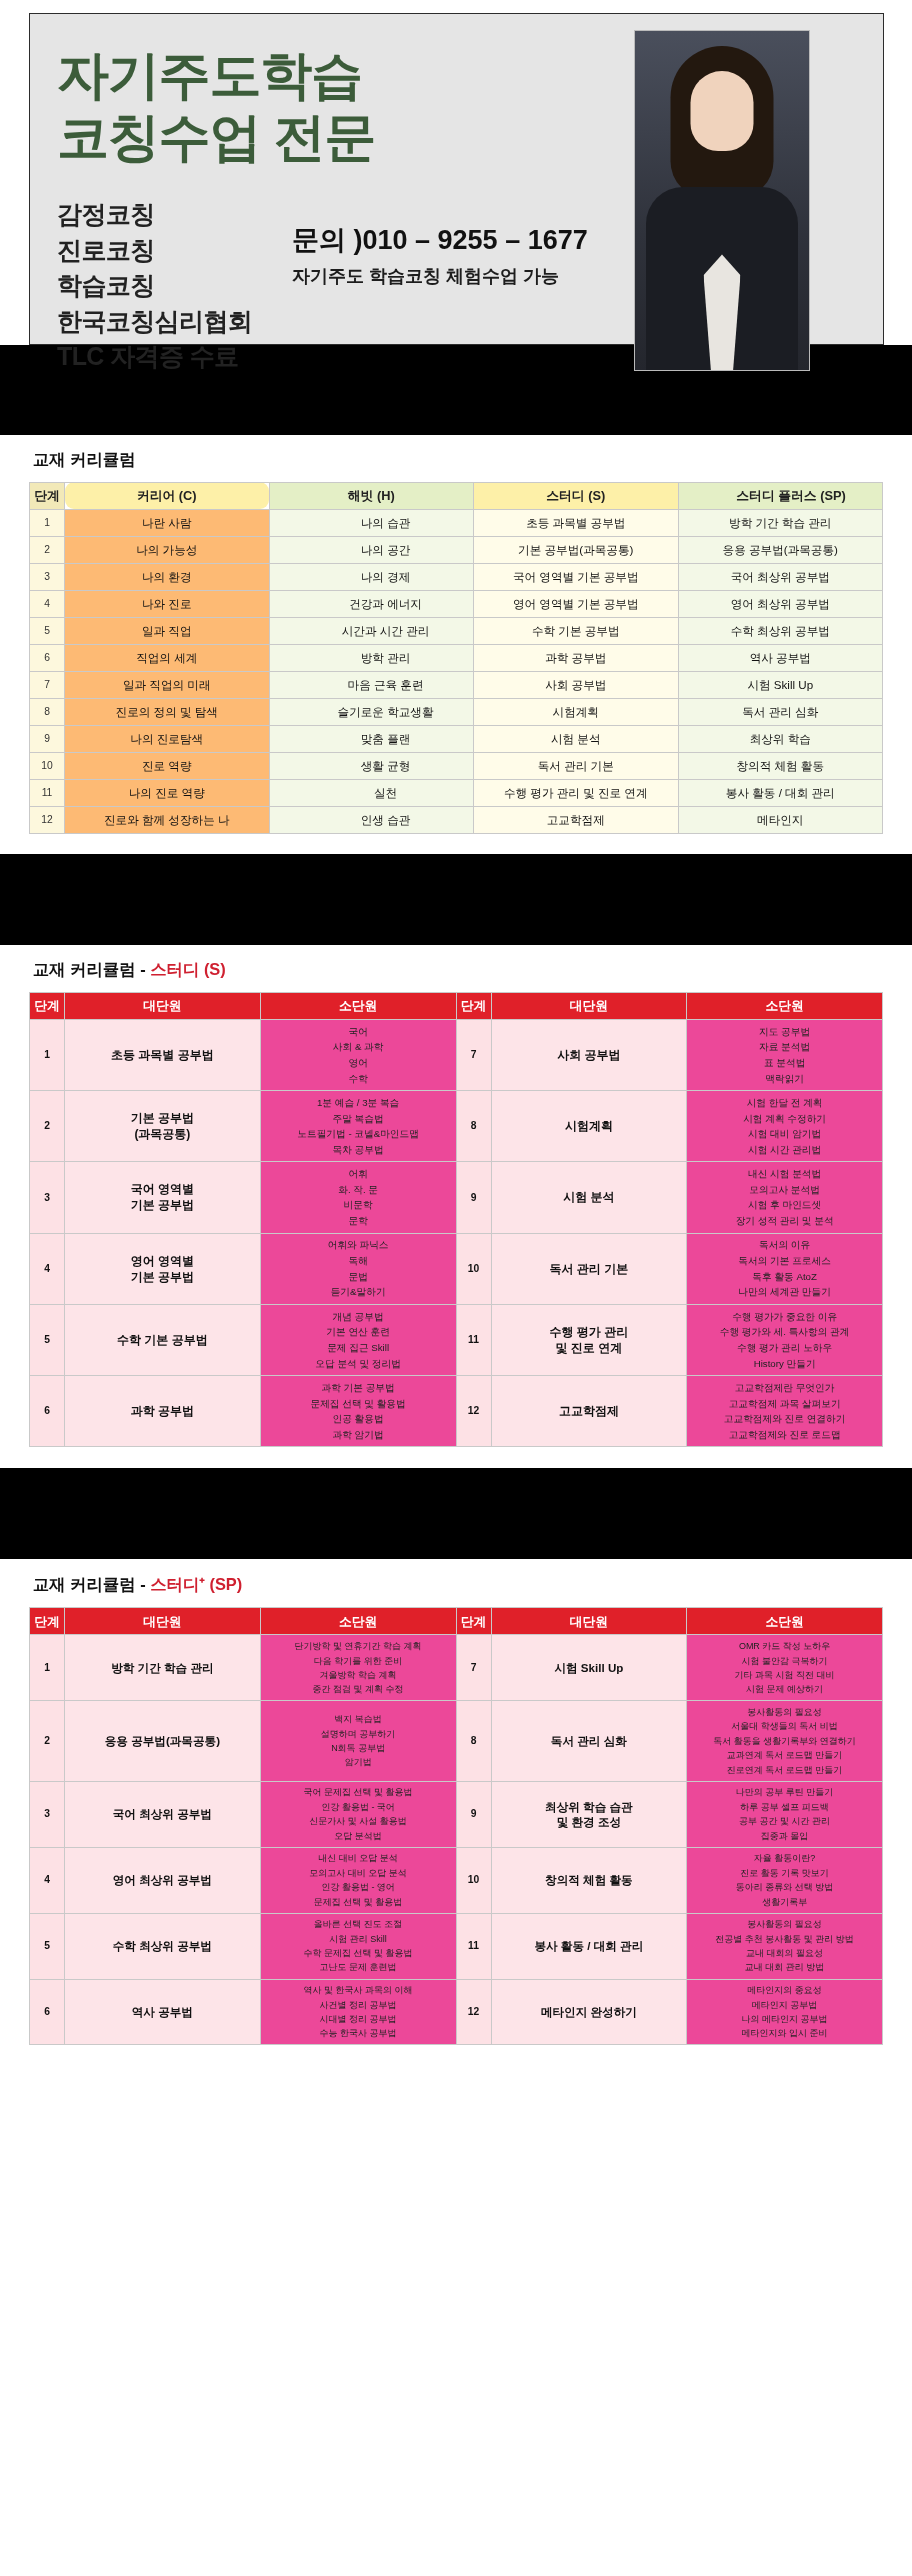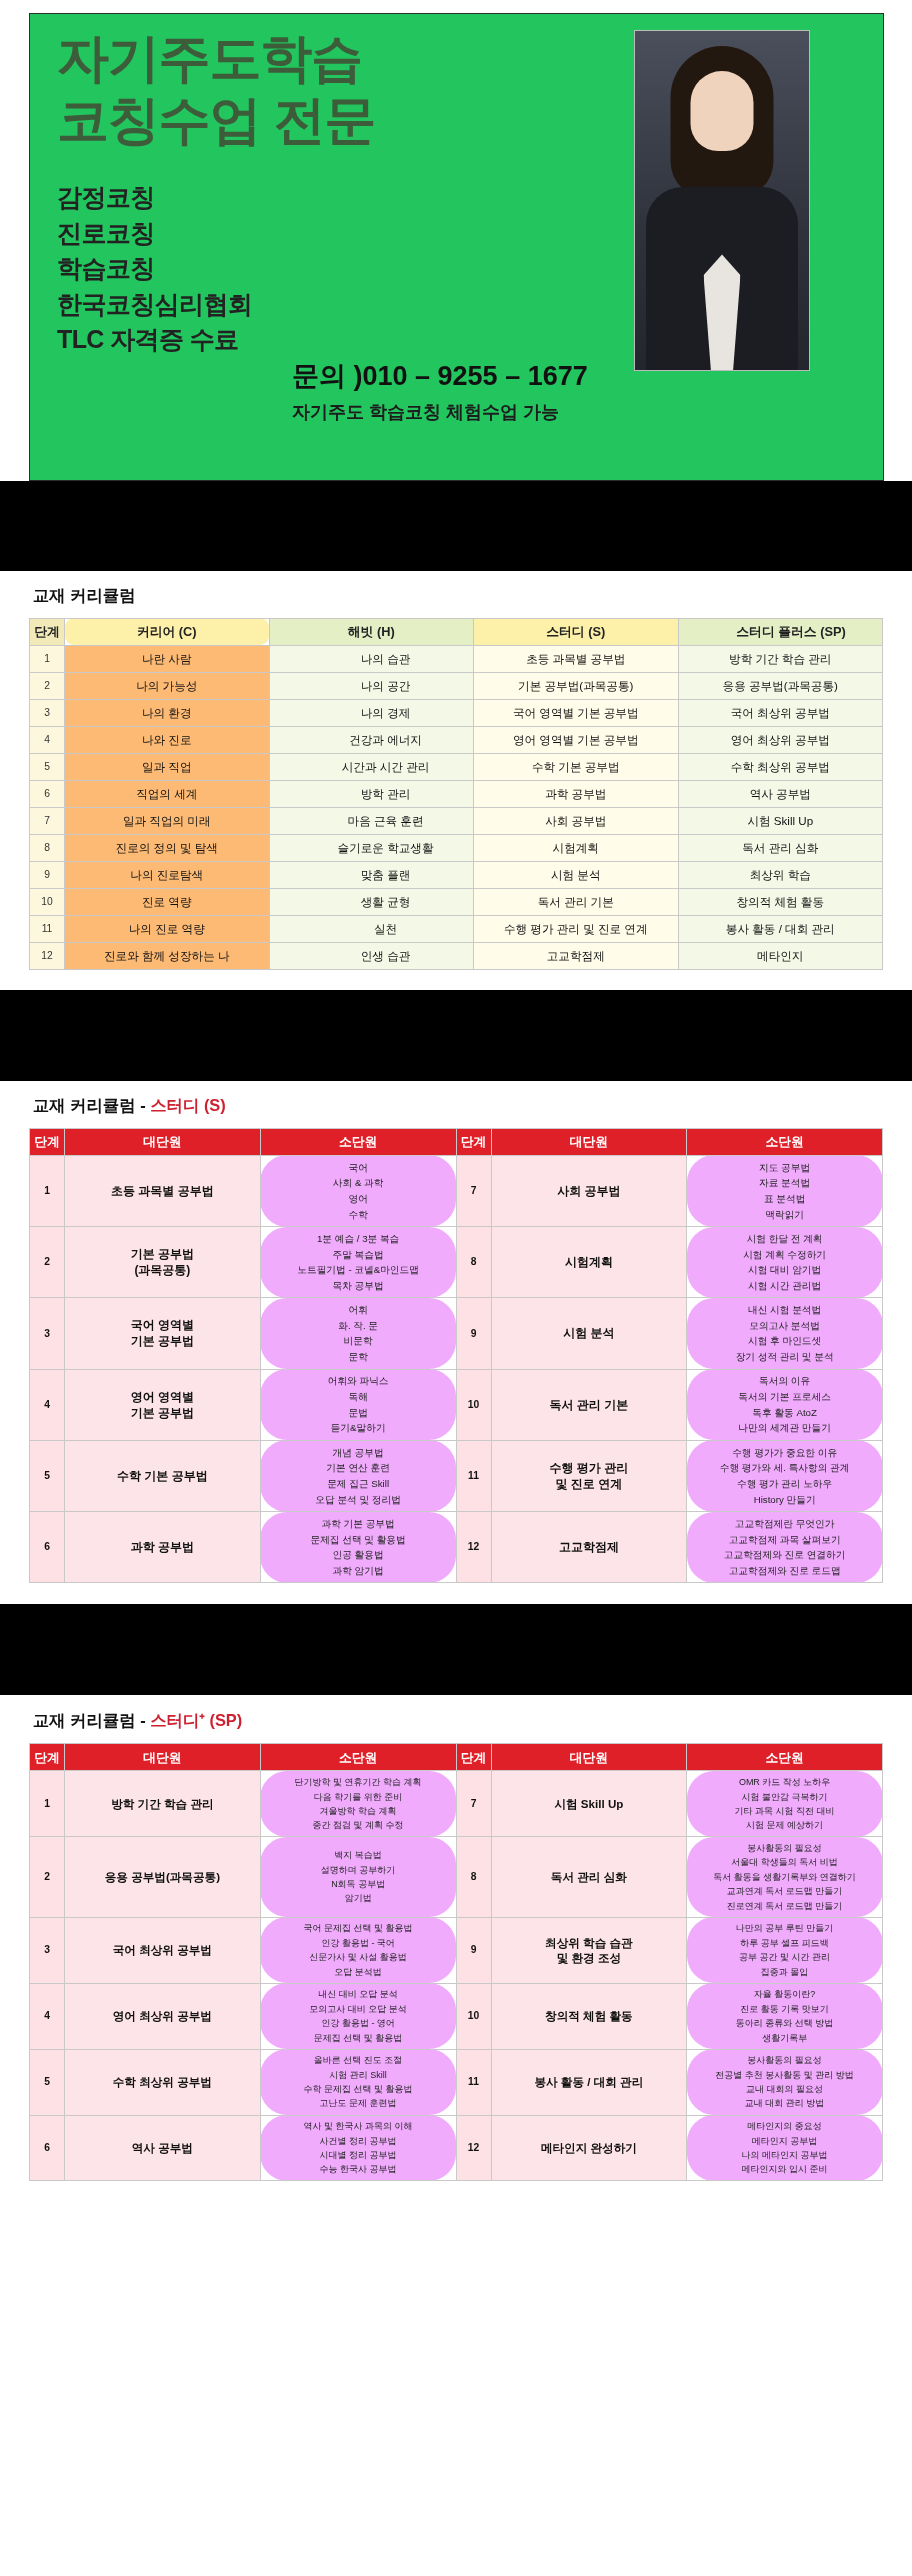--- a/index.html
+++ b/index.html
@@ -9,24 +9,24 @@
     background:#ffffff;
     font-family:"Liberation Sans", sans-serif;
     color:#111;
   }
   .page { width:913px; position:relative; }
 
   
   .hero-wrap { padding:13.4px 29px 0 29px; background:#ffffff; }
   .hero {
     position:relative;
-    background:#22c55e;
+    background:#e5e5e5;
     border:1.8px solid #2c2c2c;
-    height:468px;
-    padding:8px 27px;
+    height:332px;
+    padding:25px 27px;
   }
   .hero-title { margin-top:6px; }
   .hero-title .line {
     font-size:52px;
     font-weight:bold;
     color:#3c5c3a;
     letter-spacing:-1.2px;
     line-height:1.18;
     white-space:nowrap;
   }
@@ -121,21 +121,21 @@
   .t1 td.c3 { background:#fffce9; }
   .t1 td.c4 { background:#f3f8e7; }
   .t1 td { height:27px; }
 
   
   .t2 th { background:#e02029; color:#fff; font-size:12.8px; font-weight:bold; height:27px; }
   .t2 th.step { width:35px; }
   .t2 td { background:#fdeef1; height:auto; }
   .t2 td.step { background:#fde1e5; font-size:10.3px; font-weight:bold; }
   .t2 td.big { font-size:12px; font-weight:bold; color:#111; background:#fde4e8; }
-  .t2 td.small { font-size:9.7px; color:#222; background:#f0abfc; padding:3.7px 3.7px;border-radius:27px; }
+  .t2 td.small { font-size:9.7px; color:#222; background:#ec4899; padding:3.7px 3.7px; }
   .t2 td.small div { line-height:1.62; white-space:nowrap; }
   .t3 td.big { font-size:11.6px; }
   .t3 td.small { font-size:9px; }
   .t3 td.small div { line-height:1.6; }
 
   .bottom-pad { height:16px; }
 </style>
 </head>
 <body>
 

